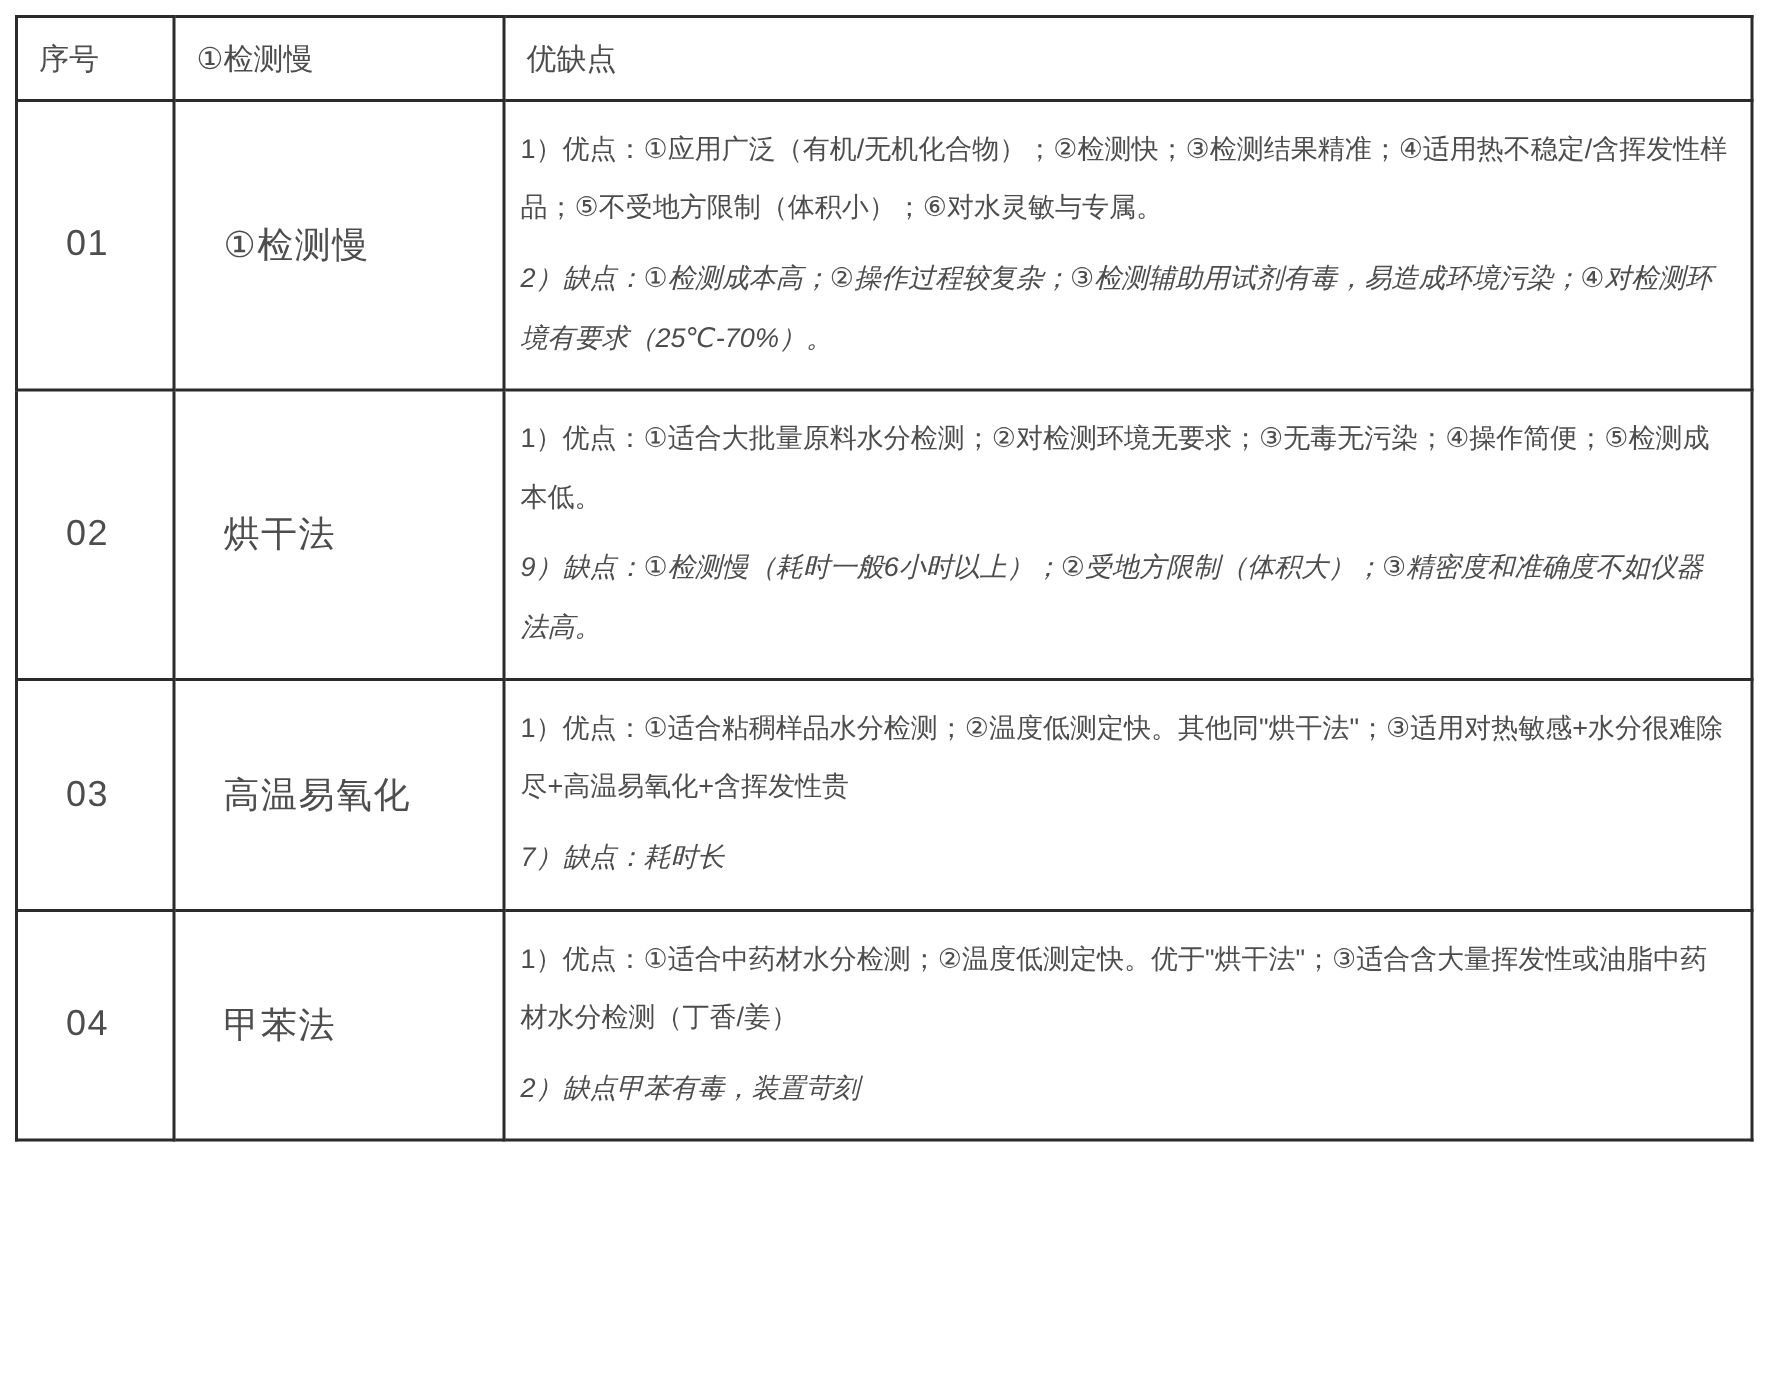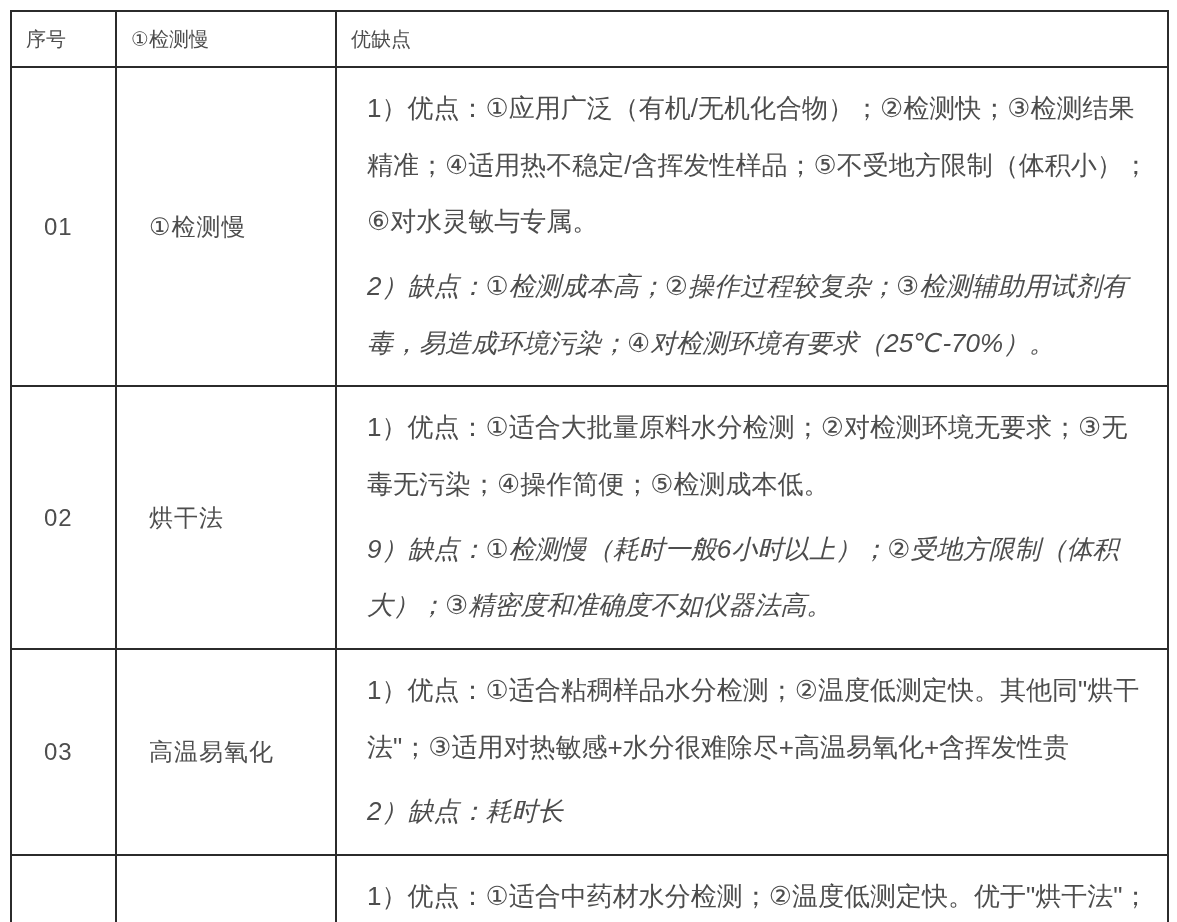--- a/index.html
+++ b/index.html
@@ -34,22 +34,22 @@
     height: 56px;
     font-size: 20px;
     padding: 6px 14px;
   }
   td.no-cell, td.method-cell {
     font-size: 24px;
     padding: 10px 32px;
     letter-spacing: 1px;
   }
   td.detail-cell {
-    font-size: 26px;
-    padding: 12px 14px 14px 30px;
+    font-size: 18px;
+    padding: 12px 14px 14px 10px;
     line-height: 2.18;
   }
   td.detail-cell p.cons { margin-top: 8px; font-style: italic; }
 </style>
 </head>
 <body>
 
 <div class="page">
   <table class="methods">
     <colgroup>
@@ -79,21 +79,21 @@
         <td class="detail-cell">
           <p class="pros">1）优点：①适合大批量原料水分检测；②对检测环境无要求；③无毒无污染；④操作简便；⑤检测成本低。</p>
           <p class="cons">9）缺点：①检测慢（耗时一般6小时以上）；②受地方限制（体积大）；③精密度和准确度不如仪器法高。</p>
         </td>
       </tr>
       <tr>
         <td class="no-cell">03</td>
         <td class="method-cell">高温易氧化</td>
         <td class="detail-cell">
           <p class="pros">1）优点：①适合粘稠样品水分检测；②温度低测定快。其他同"烘干法"；③适用对热敏感+水分很难除尽+高温易氧化+含挥发性贵</p>
-          <p class="cons">2）缺点：耗时长</p>
+          <p class="cons">7）缺点：耗时长</p>
         </td>
       </tr>
       <tr>
         <td class="no-cell">04</td>
         <td class="method-cell">甲苯法</td>
         <td class="detail-cell">
           <p class="pros">1）优点：①适合中药材水分检测；②温度低测定快。优于"烘干法"；③适合含大量挥发性或油脂中药材水分检测（丁香/姜）</p>
           <p class="cons">2）缺点甲苯有毒，装置苛刻</p>
         </td>
       </tr>

